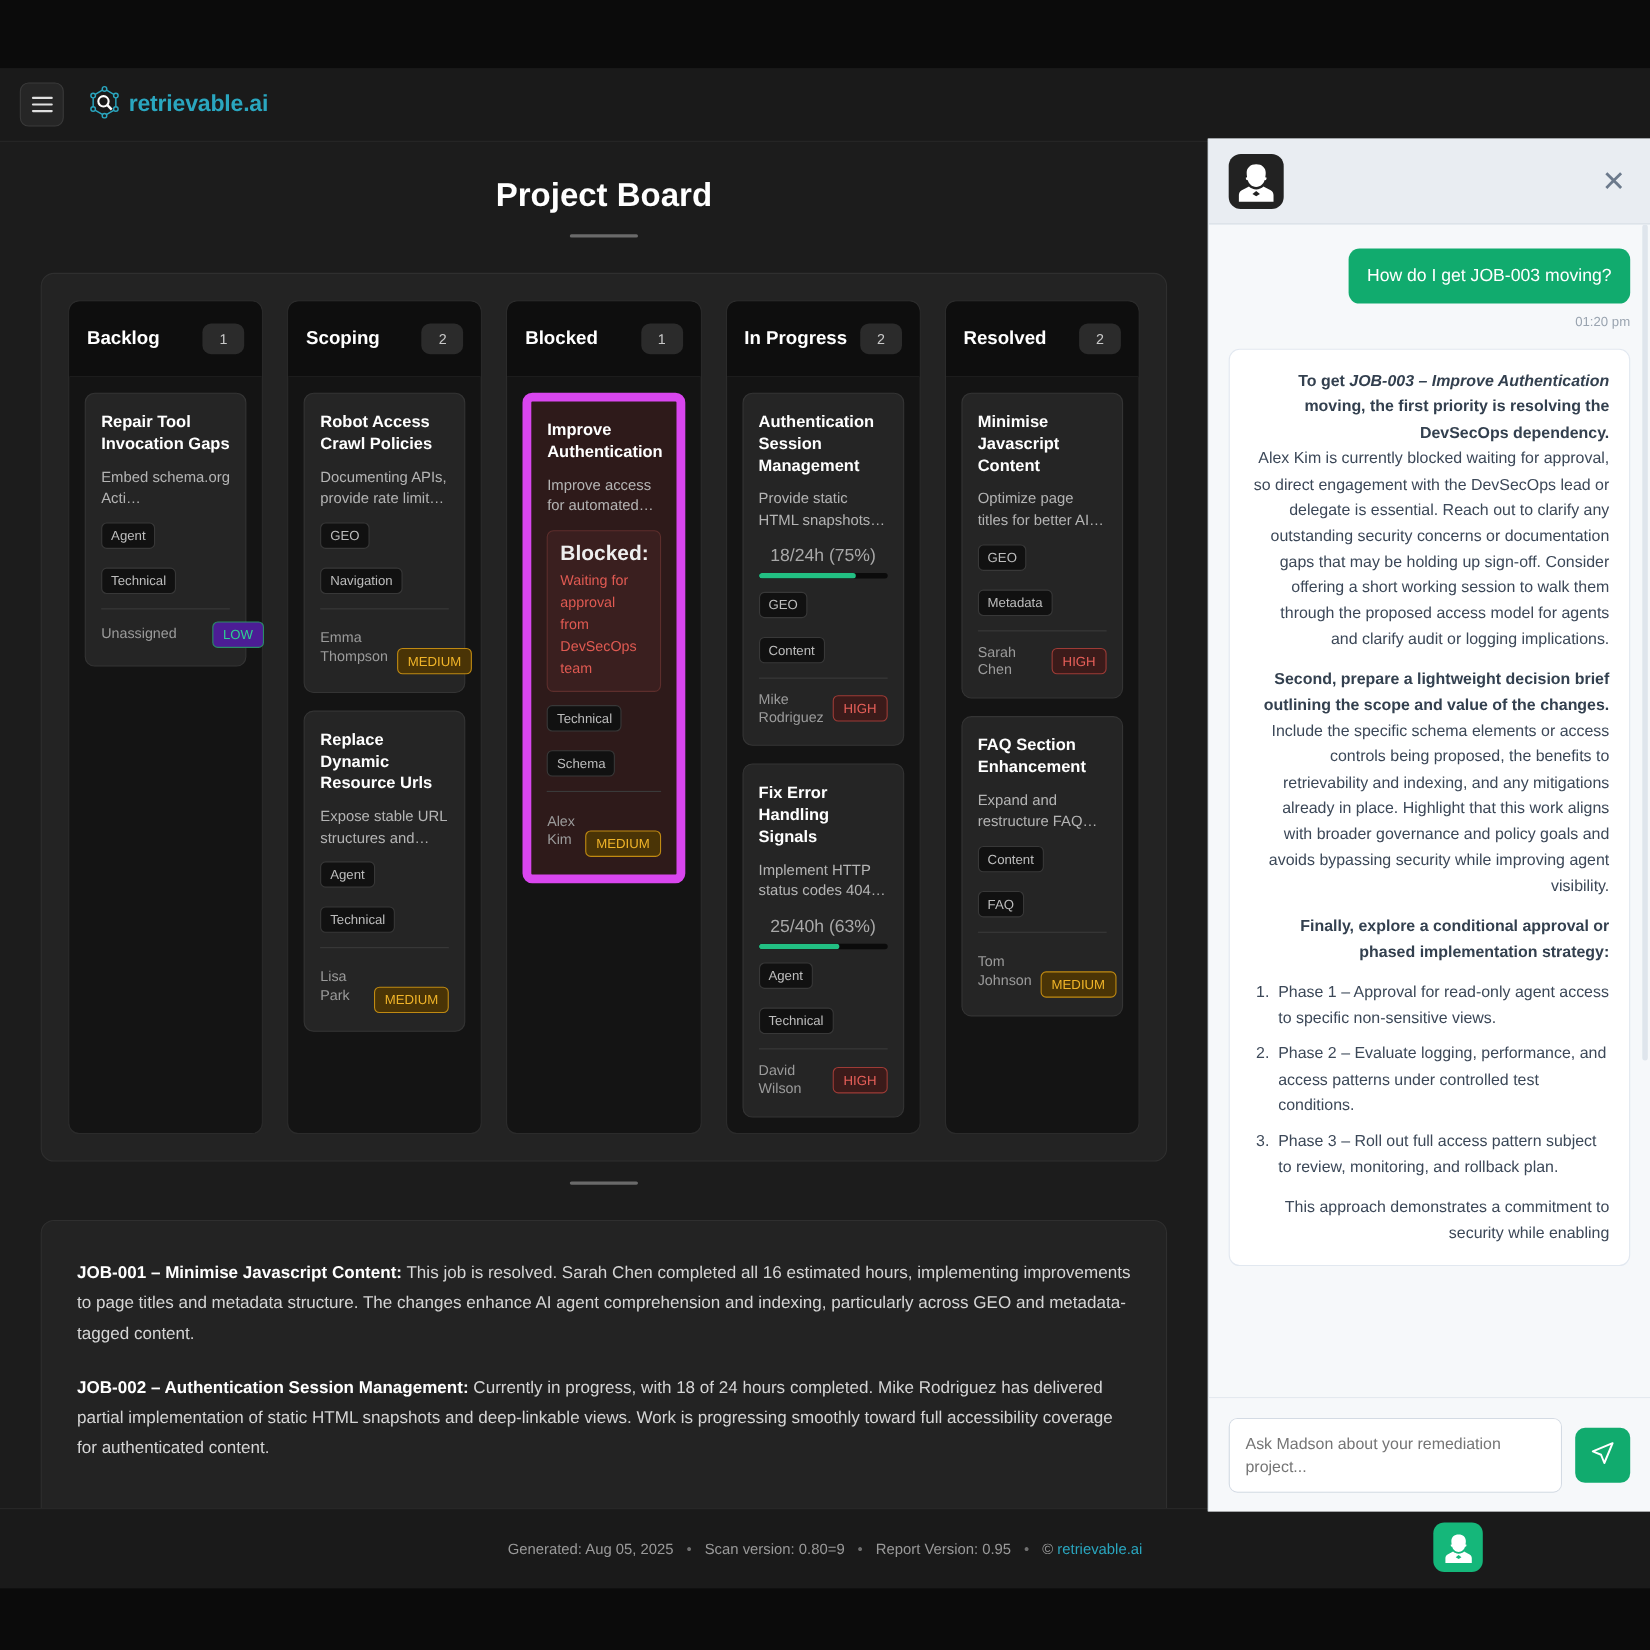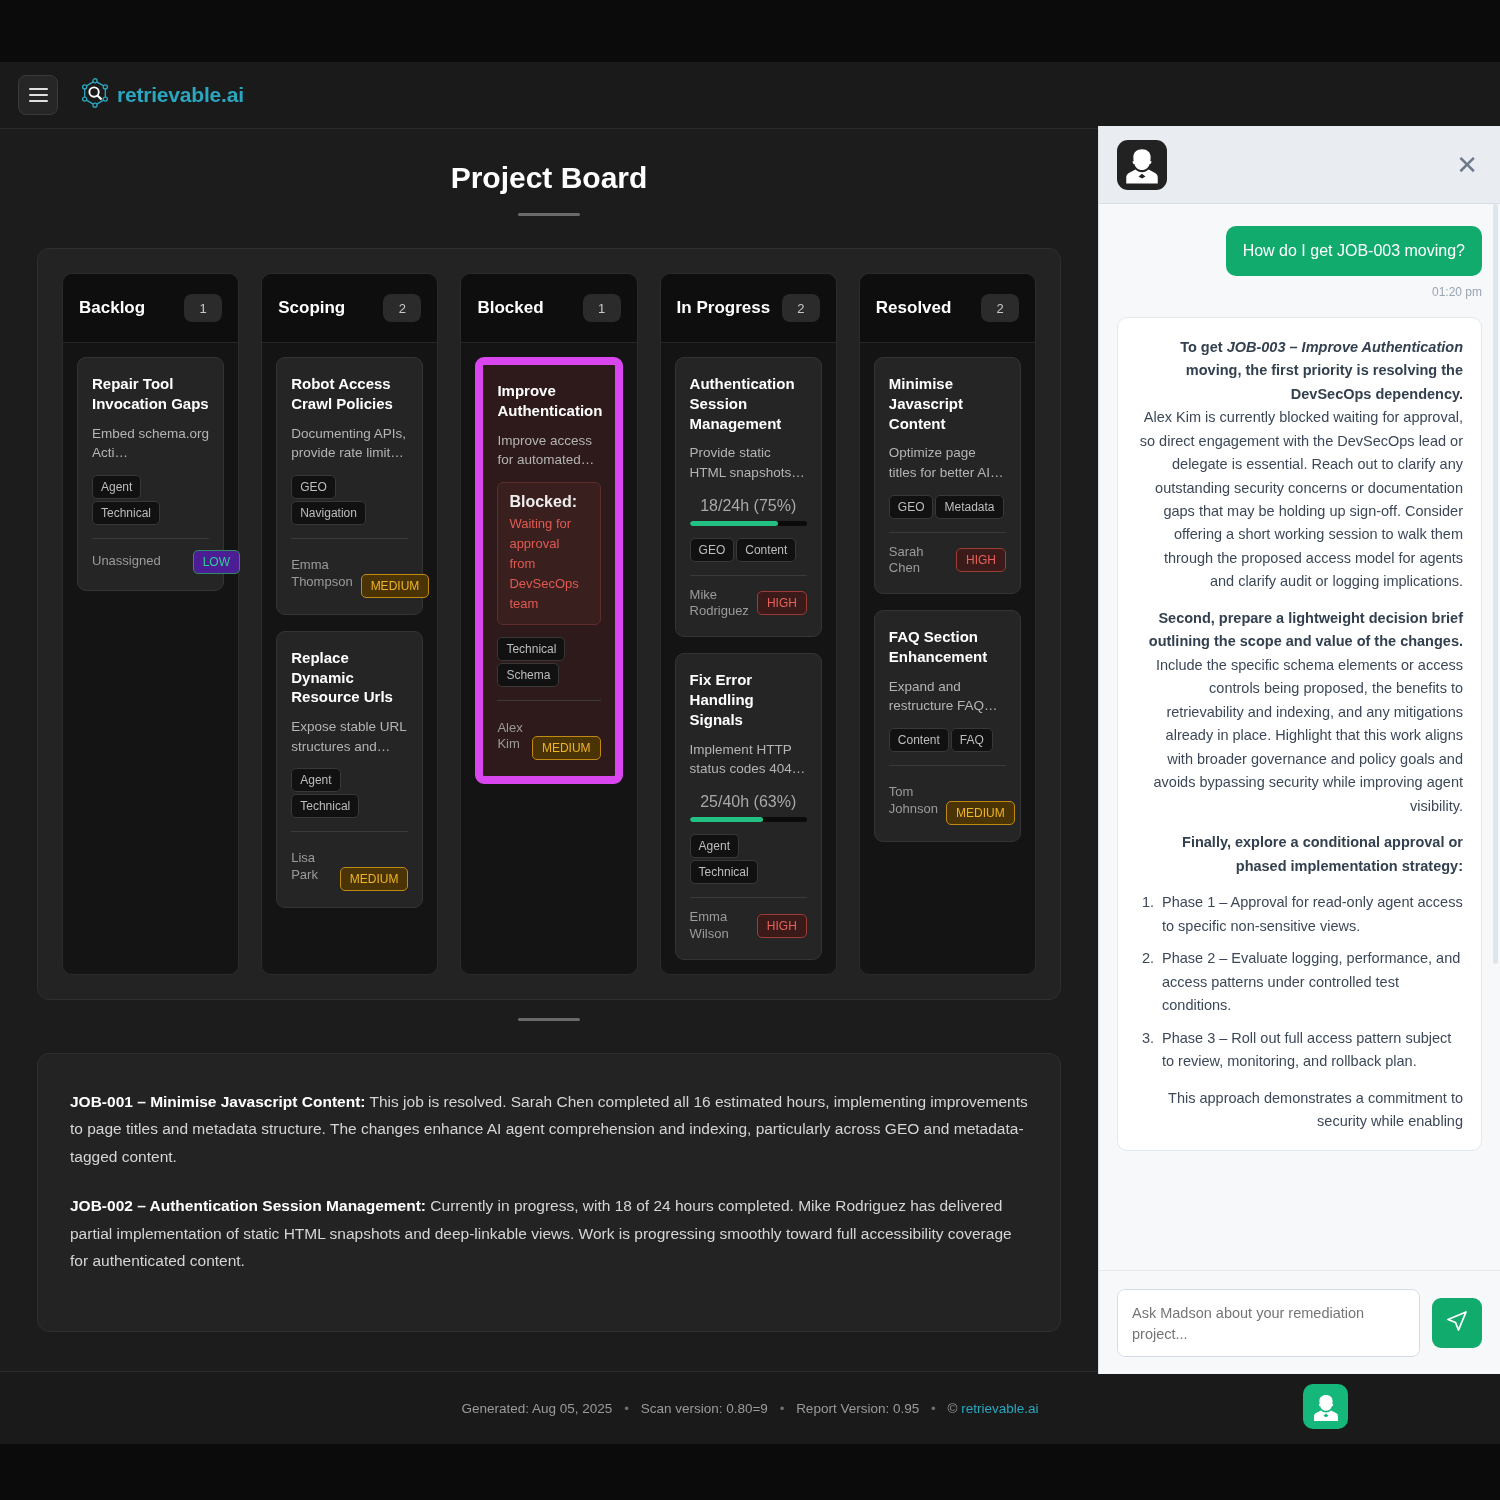--- a/index.html
+++ b/index.html
@@ -39,26 +39,26 @@
   .col-count{min-width:38px;height:28px;padding:0 10px;border-radius:8px;background:#2b2b2b;
              color:#c9c9c9;font-size:13px;display:flex;align-items:center;justify-content:center;}
   .col-body{padding:14px;display:flex;flex-direction:column;gap:16px;}
 
   
   .card{background:#252525;border:1px solid #343434;border-radius:9px;padding:16px 14px;}
   .card.blocked{background:#2e1a1a;border:8px solid #d946ef;}
   .card-title{font-size:15px;font-weight:700;color:#fff;line-height:1.32;}
   .card-desc{font-size:13.5px;color:#b4b4b4;line-height:1.45;margin-top:10px;}
   .blocked-box{margin-top:12px;background:#3a1f1f;border:1px solid #5d2e2c;border-radius:6px;padding:10px 11px;}
-  .blocked-label{font-size:16px;font-weight:700;color:#eee;}
+  .blocked-label{font-size:19px;font-weight:700;color:#eee;}
   .blocked-reason{font-size:13px;color:#e05a52;line-height:1.55;margin-top:3px;}
   .prog-label{font-size:16px;color:#a8a8a8;text-align:center;margin-top:14px;}
   .prog-track{height:5px;background:#0b0b0b;border-radius:3px;margin-top:6px;overflow:hidden;}
   .prog-fill{height:100%;background:#22c083;border-radius:3px;}
-  .tags{display:flex;flex-wrap:wrap;gap:2px;margin-top:12px;}
+  .tags{display:flex;flex-wrap:wrap;gap:17px;margin-top:12px;}
   .tag{font-size:12px;color:#bdbdbd;background:#111;border:1px solid #383838;border-radius:5px;padding:4px 8px;}
   .card-sep{height:1px;background:#3a3a3a;margin:13px 0 11px;}
   .card-foot{display:flex;align-items:center;justify-content:space-between;gap:8px;}
   .assignee{font-size:13px;color:#9b9b9b;line-height:1.3;}
   .prio{font-size:12px;padding:4px 9px;border-radius:5px;font-weight:400;white-space:nowrap;}
   .prio.low{color:#2ecf92;border:1px solid #2a8d66;background:#4c1d95;margin-left:24px;}
   .prio.medium{color:#f0b429;border:1px solid #c08a12;background:#4a3406;margin-top:24px;}
   .prio.high{color:#e8605a;border:1px solid #9e3b36;background:#3b1b1a;}
 
   
@@ -256,21 +256,21 @@
                 <div class="prog-label">25/40h (63%)</div>
                 <div class="prog-track">
                   <div class="prog-fill" style="width: 63%;"></div>
                 </div>
                 <div class="tags">
                   <span class="tag">Agent</span>
                   <span class="tag">Technical</span>
                 </div>
                 <div class="card-sep"></div>
                 <div class="card-foot">
-                  <div class="assignee">Emma Wilson</div>
+                  <div class="assignee">David Wilson</div>
                   <div class="prio high">HIGH</div>
                 </div>
               </div>
             </div>
           </div>
           <div class="col">
             <div class="col-head">
               <div class="col-title">Resolved</div>
               <div class="col-count">2</div>
             </div>

